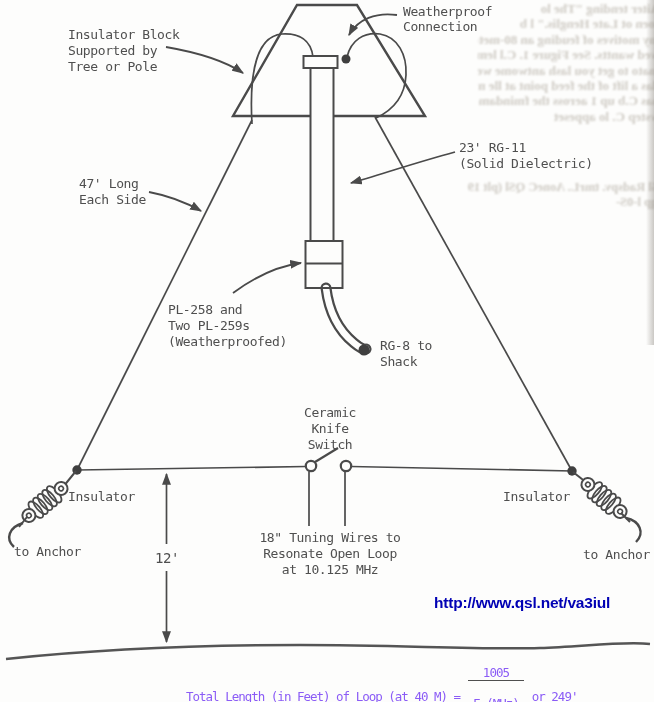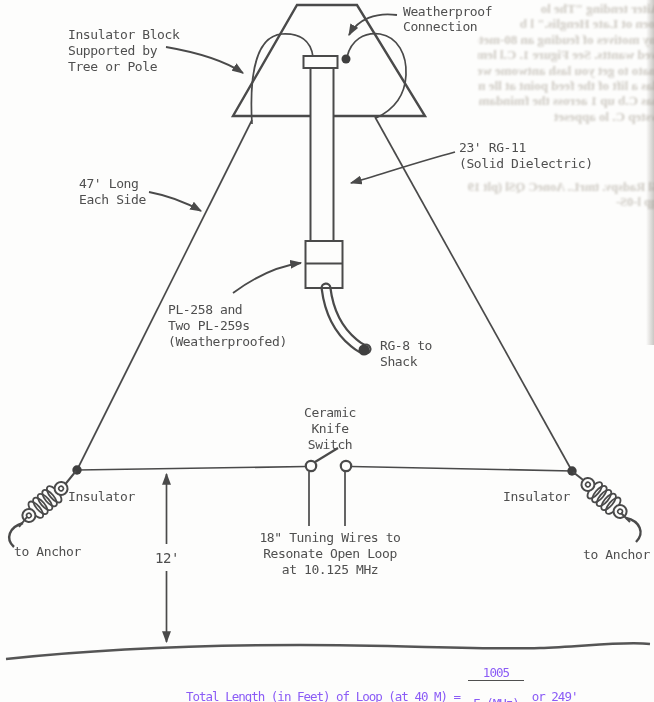--- a/index.html
+++ b/index.html
@@ -166,20 +166,21 @@
 
       <text x="68" y="501">Insulator</text>
       <text x="503" y="501">Insulator</text>
       <text x="14" y="556">to Anchor</text>
       <text x="583" y="559">to Anchor</text>
 
       <text x="167" y="563" class="dim">12'</text>
     </g>
   </svg>
 
+  <div class="url">http://www.qsl.net/va3iul</div>
 
   <div class="formula">
     <span>Total Length (in Feet) of Loop (at 40 M) =</span>
     <span class="frac">
       <span class="num">1005</span>
       <span class="den">F (MHz)</span>
     </span>
     <span>or 249'</span>
   </div>
 

